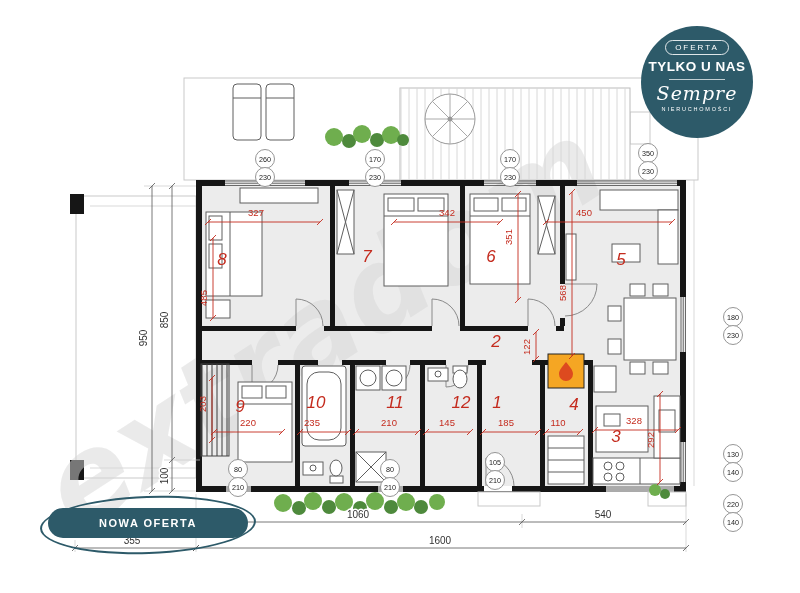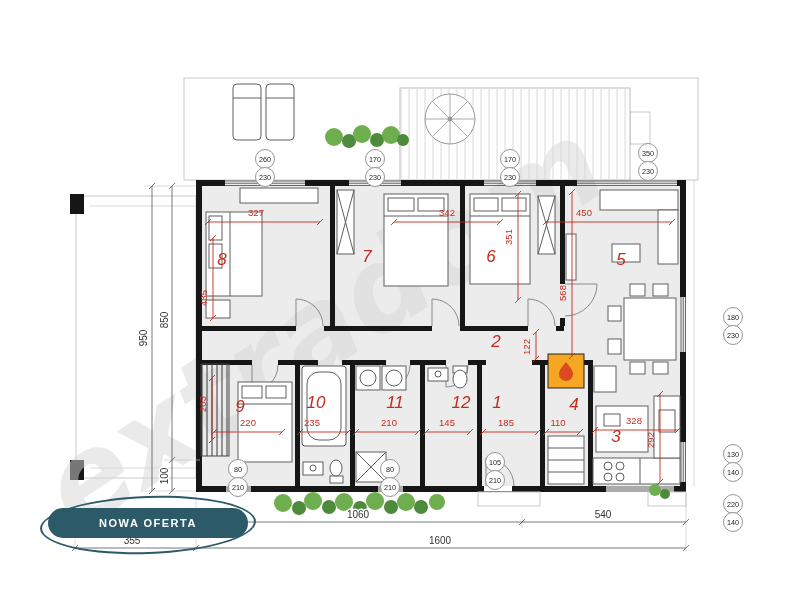--- a/index.html
+++ b/index.html
@@ -403,20 +403,27 @@
     </g>
     <g>
       <circle class="mk" cx="733" cy="504" r="9.5"></circle>
           <circle class="mk" cx="733" cy="522" r="9.5"></circle>
       <text class="mtext" x="733" y="506.5">220</text>
       <text class="mtext" x="733" y="524.5">140</text>
     </g>
   </g>
 </svg>
 
+<div class="badge-tr">
+  <div class="pill">OFERTA</div>
+  <div class="tylko">TYLKO U NAS</div>
+  <div class="rule"></div>
+  <div class="sempre">Sempre</div>
+  <div class="nieru">NIERUCHOMOŚCI</div>
+</div>
 
 <div class="badge-bl">
   <div class="ellipse"></div>
   <div class="ribbon">
     <span>NOWA OFERTA</span>
   </div>
 </div>
 
 </div>
 

